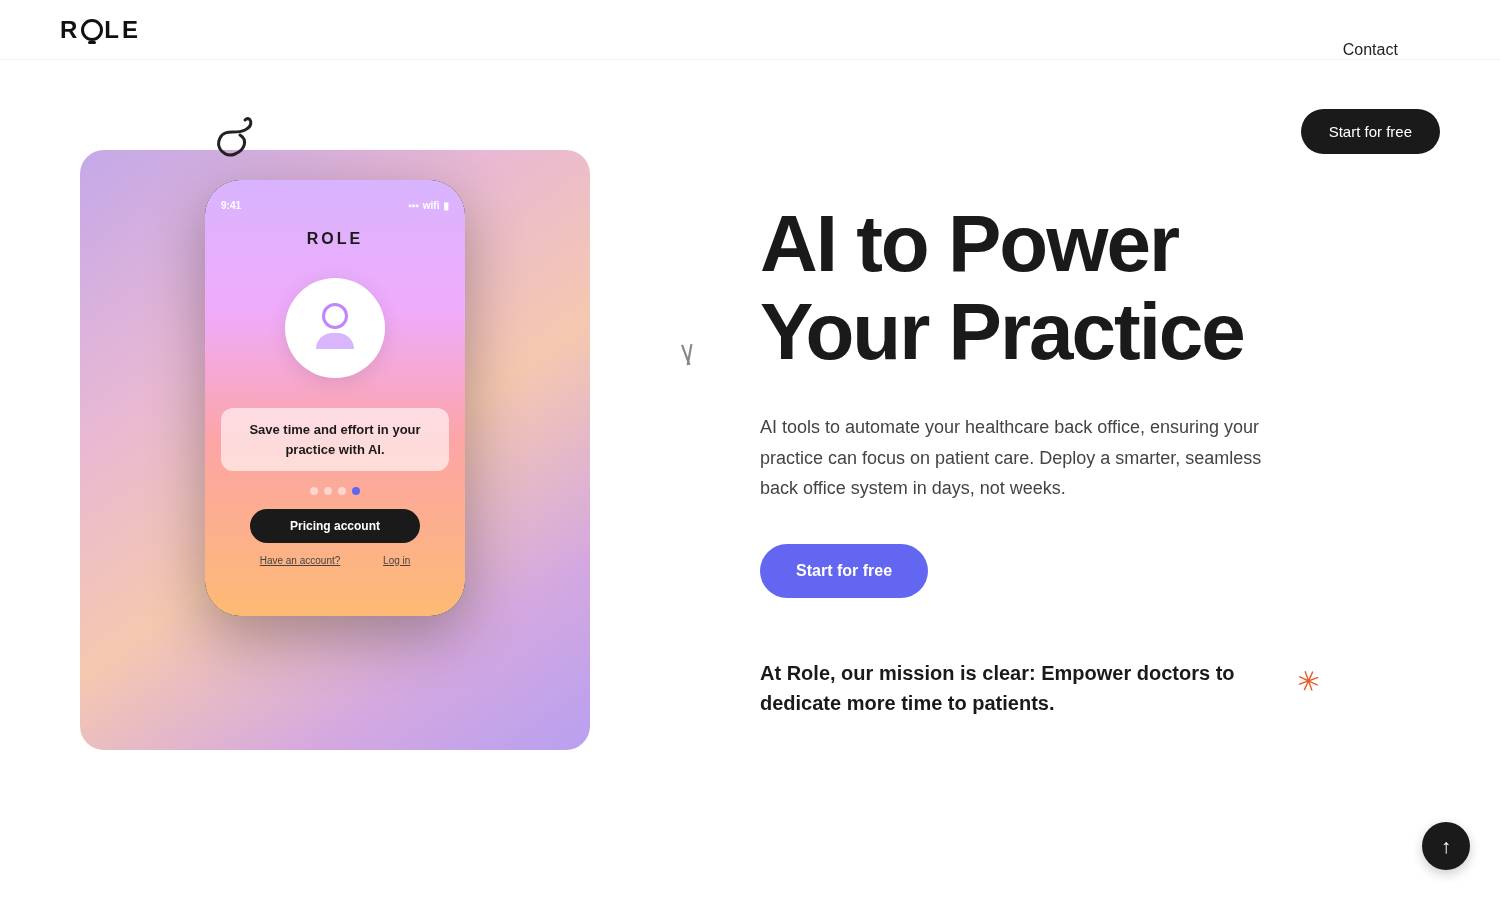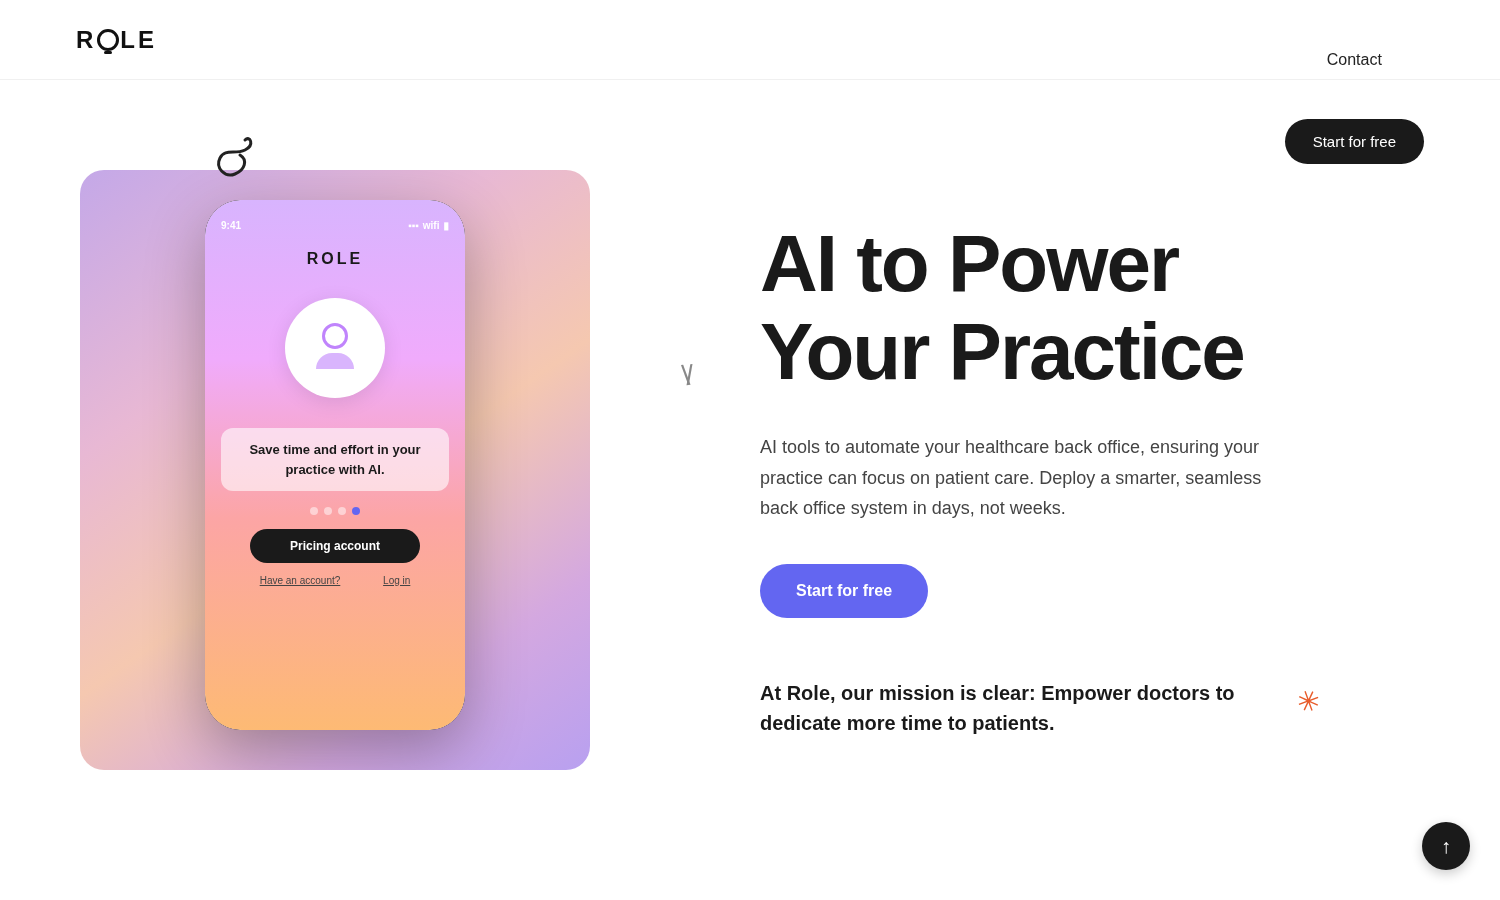--- a/index.html
+++ b/index.html
@@ -9,22 +9,22 @@
       width: 1500px;
       min-height: 900px;
       overflow-x: hidden;
     }
 
     
     nav {
       display: flex;
       align-items: center;
       justify-content: space-between;
-      padding: 0 76px;
-      height: 80px;
+      padding: 0 60px;
+      height: 60px;
       border-bottom: 1px solid #f0f0f0;
       background: #fff;
     }
     .nav-logo {
       font-size: 22px;
       font-weight: 700;
       letter-spacing: 2px;
       color: #111;
       display: flex;
       align-items: center;
@@ -135,21 +135,21 @@
       margin-top: 30px;
     }
 
     
     .phone-frame {
       position: absolute;
       left: 50%;
       top: 30px;
       transform: translateX(-50%);
       width: 260px;
-      height: 530px;
+      height: 436px;
       background: #1a1a1a;
       border-radius: 36px;
       box-shadow: 0 20px 60px rgba(0,0,0,0.3);
       overflow: hidden;
     }
     .phone-status-bar {
       position: absolute;
       top: 20px;
       left: 16px;
       right: 16px;

